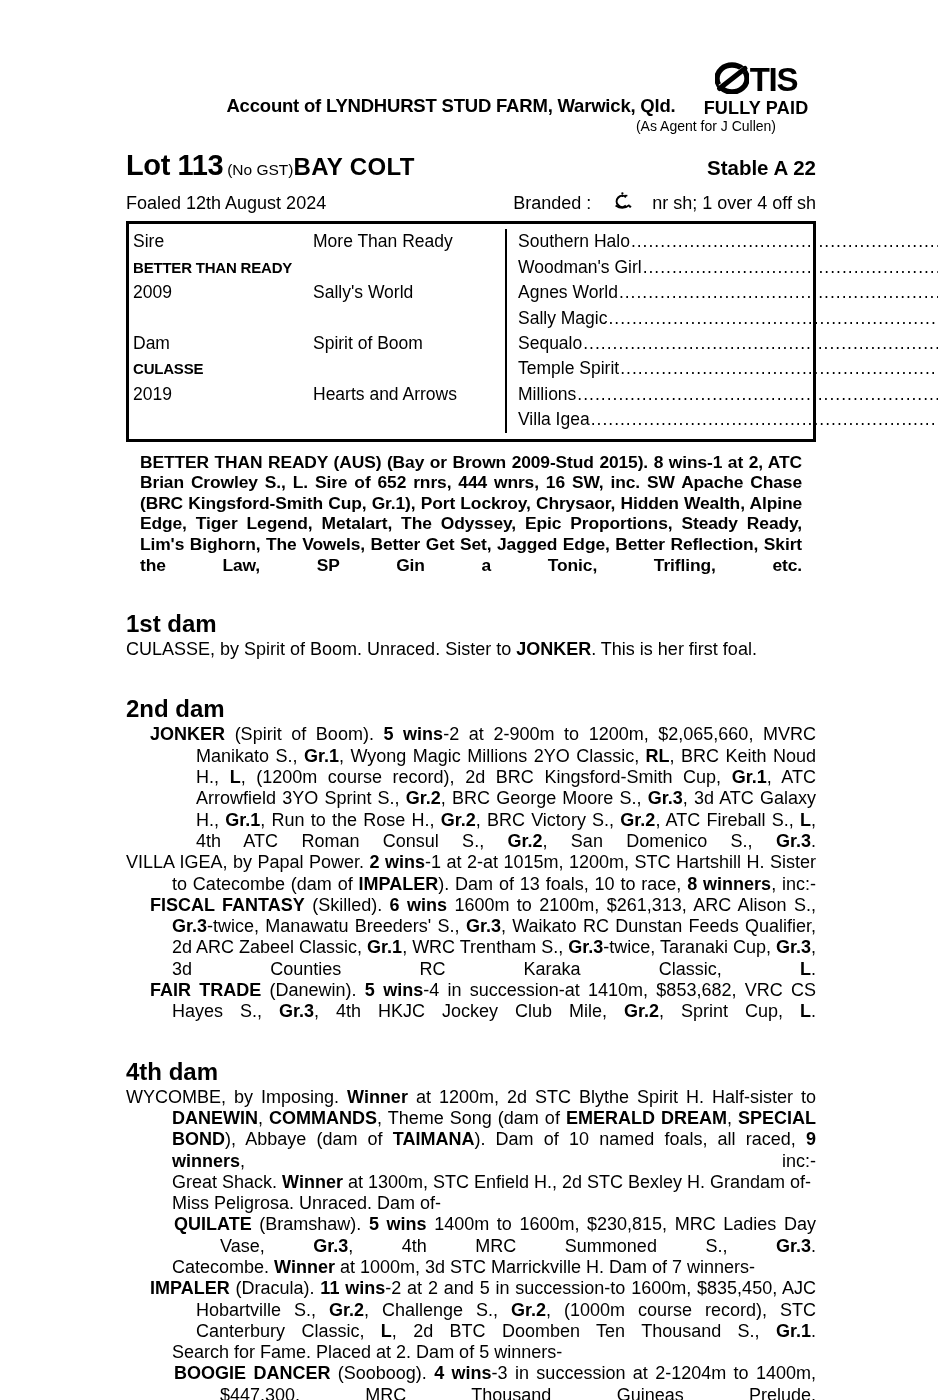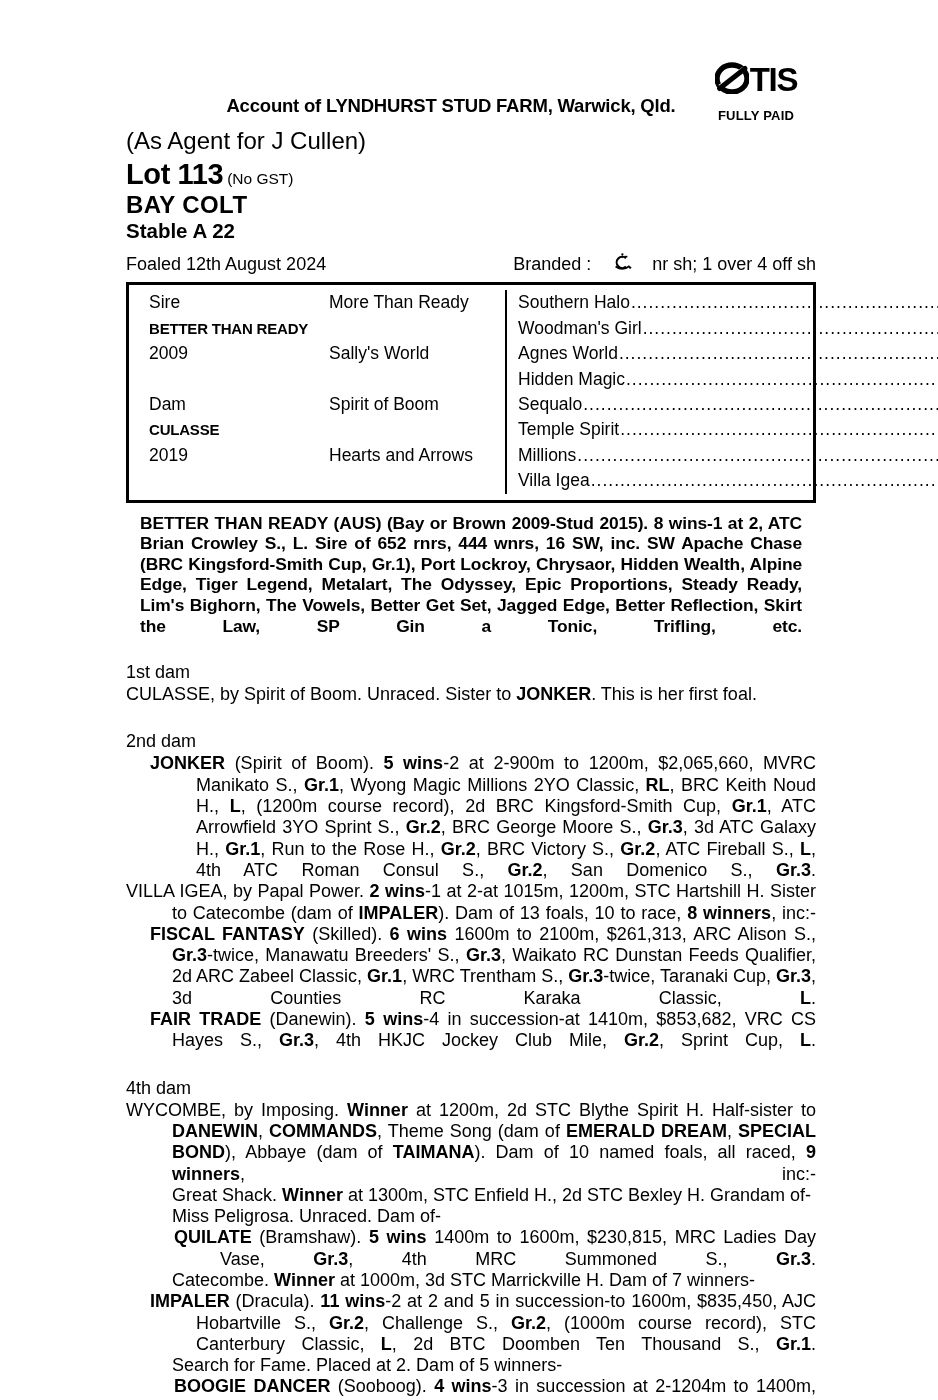--- a/index.html
+++ b/index.html
@@ -43,50 +43,49 @@
     display: block;
   }
   .logo-tis {
     font-size: 33px;
     font-weight: bold;
     letter-spacing: -1.2px;
     line-height: 33px;
     font-family: "Liberation Sans", sans-serif;
   }
   .logo-sub {
-    font-size: 13px;
+    font-size: 18px;
     font-weight: bold;
     letter-spacing: 0.2px;
-    margin-top: 13px;
+    margin-top: 3px;
     font-family: "Liberation Sans", sans-serif;
   }
 
   
   .acct {
     text-align: center;
     font-size: 18.5px;
     font-weight: bold;
     letter-spacing: -0.2px;
     padding-top: 96px;
     padding-right: 40px;
     line-height: 1.08;
   }
   .agent {
-    text-align: left;
-    font-size: 24px;
+    text-align: right;
+    font-size: 14px;
     padding-right: 40px;
-    margin-top: 12px;
+    margin-top: 3px;
     line-height: 1.1;
   }
 
   .titlerow {
     display: flex;
     align-items: baseline;
-    margin-top: 4px;
-    flex-direction: column;
+    margin-top: 15px;
   }
   .lot {
     flex: 0 0 auto;
     white-space: nowrap;
   }
   .lot-num {
     font-size: 29px;
     font-weight: bold;
     letter-spacing: -0.4px;
   }
@@ -136,21 +135,21 @@
   
   .ped {
     border: 3px solid #000;
     display: flex;
     padding: 5px 0 6px 0;
     margin-top: 2px;
   }
   .ped-left {
     flex: 0 0 376px;
     display: flex;
-    padding-left: 20px;
+    padding-left: 4px;
     box-sizing: border-box;
   }
   .ped-col-a { flex: 0 0 180px; }
   .ped-col-b { flex: 1 1 auto; }
   .ped-right {
     flex: 1 1 auto;
     border-left: 2px solid #000;
     padding-left: 11px;
     padding-right: 7px;
     box-sizing: border-box;
@@ -189,23 +188,23 @@
     line-height: 20.6px;
     text-align: justify;
     text-align-last: justify;
     margin: 10px 0 0 0;
     padding: 0 14px 0 14px;
     letter-spacing: -0.1px;
   }
 
   
   .dam-head {
-    font-size: 18px;
-    font-weight: normal;
-    margin-top: 26px;
+    font-size: 24px;
+    font-weight: bold;
+    margin-top: 35px;
     margin-bottom: 1px;
   }
   p.blk {
     margin: 0;
     font-size: 18px;
     line-height: 21.3px;
     text-align: justify;
     text-align-last: left;
   }
   p.blk.just { text-align-last: justify; }
@@ -298,21 +297,21 @@
         <span class="n1">Woodman's Girl</span>
         <span class="leader">..............................................................</span>
 
       </div>
       <div class="gp">
         <span class="n1">Agnes World</span>
         <span class="leader">..............................................................</span>
 
       </div>
       <div class="gp">
-        <span class="n1">Hidden Magic</span>
+        <span class="n1">Sally Magic</span>
         <span class="leader">..............................................................</span>
 
       </div>
       <div class="gp">
         <span class="n1">Sequalo</span>
         <span class="leader">..............................................................</span>
 
       </div>
       <div class="gp">
         <span class="n1">Temple Spirit</span>

